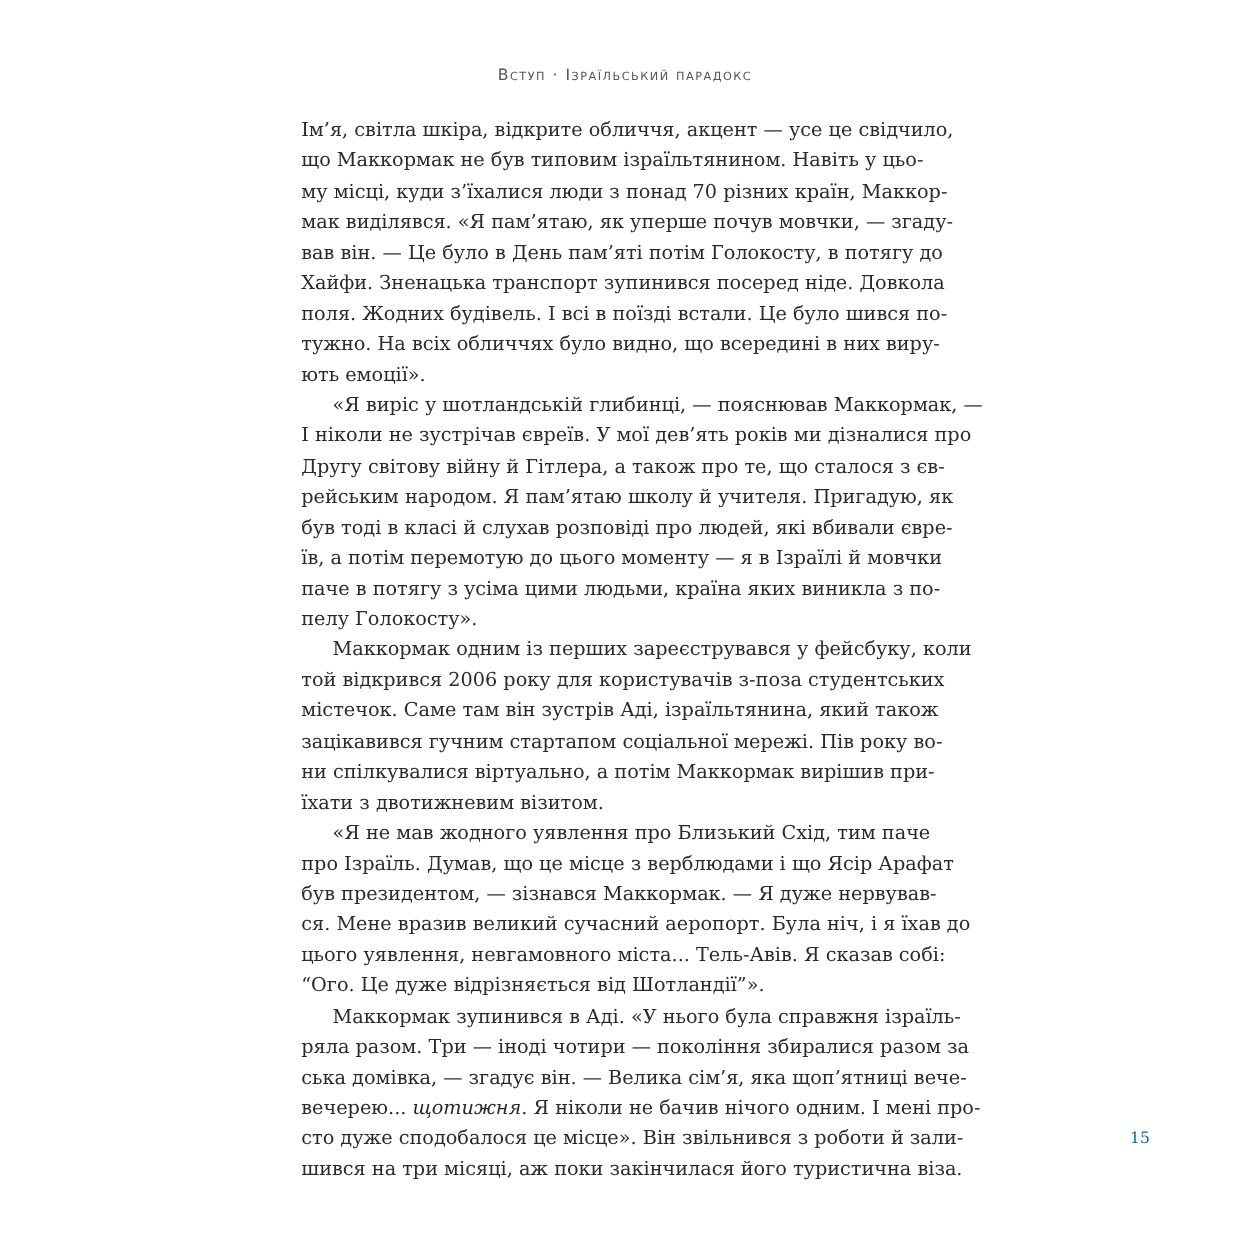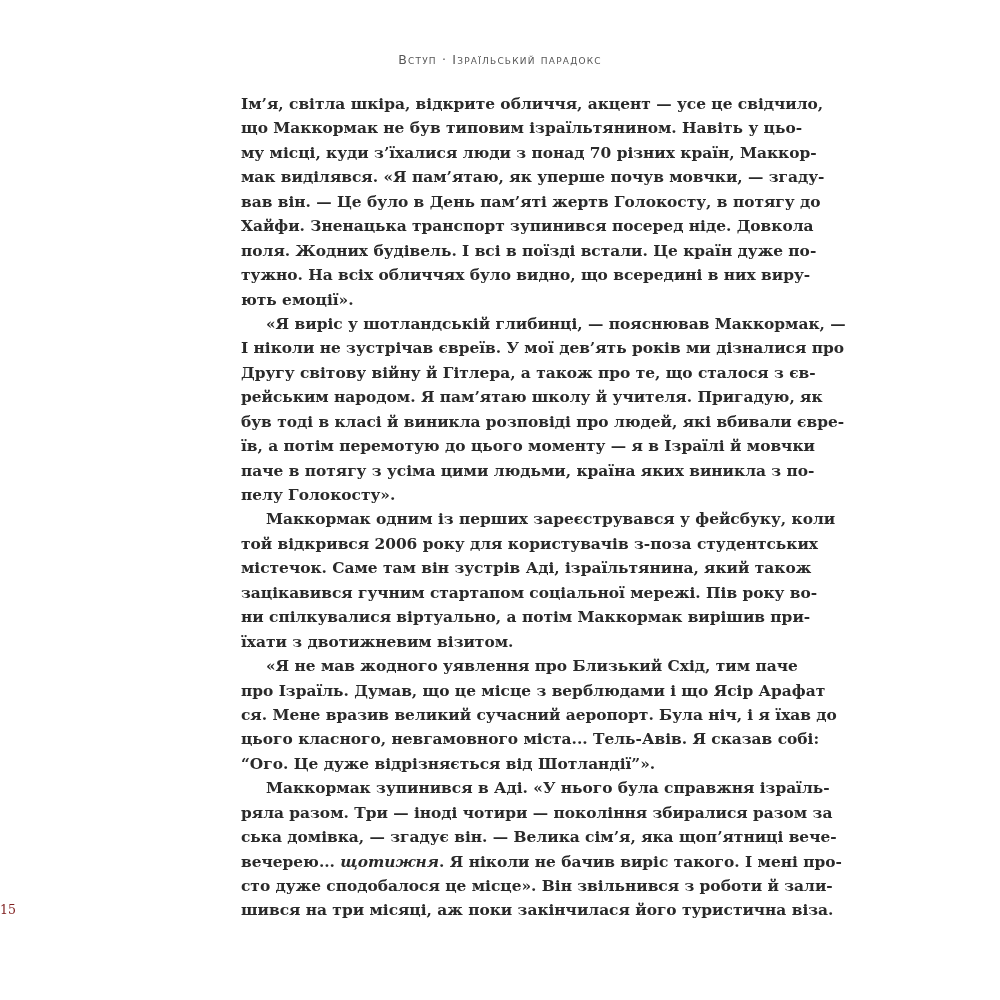--- a/index.html
+++ b/index.html
@@ -8,66 +8,67 @@
   .running-head {
     position: absolute; top: 52px; left: 0; width: 1000px; text-align: center;
     font-family: "DejaVu Sans", sans-serif; font-size: 12.5px; letter-spacing: 1.2px;
     color: #555555; font-variant: small-caps;
   }
   .text-block {
     position: absolute; left: 241px; top: 92px; width: 492px;
     font-family: "DejaVu Serif", serif; font-size: 15.4px; line-height: 24.45px;
     color: #2a2a2a;
   }
-  .line { display: block; white-space: nowrap; text-align: justify; text-align-last: justify; height: 24.45px; overflow: visible; font-weight: bold; }
+  .line { display: block; white-space: nowrap; text-align: justify; text-align-last: justify; height: 24.45px; overflow: visible; }
   .line.last { text-align-last: left; }
   .line.indent { padding-left: 25px; }
   .folio {
-    position: absolute; top: 902px; left: 0; width: 920px; text-align: left;
-    font-family: "DejaVu Serif", serif; font-size: 12.5px; color: #7f1d1d;
+    position: absolute; top: 902px; left: 0; width: 920px; text-align: right;
+    font-family: "DejaVu Serif", serif; font-size: 12.5px; color: #0369a1;
   }
   em { font-style: italic; }
 </style>
 </head>
 <body>
 
 <div class="page">
   <div class="running-head">Вступ · Ізраїльський парадокс</div>
 
   <div class="text-block">
     <span class="line">Ім’я, світла шкіра, відкрите обличчя, акцент — усе це свідчило,</span>
     <span class="line">що Маккормак не був типовим ізраїльтянином. Навіть у цьо-</span>
     <span class="line">му місці, куди з’їхалися люди з понад 70 різних країн, Маккор-</span>
     <span class="line">мак виділявся. «Я пам’ятаю, як уперше почув мовчки, — згаду-</span>
-    <span class="line">вав він. — Це було в День пам’яті жертв Голокосту, в потягу до</span>
+    <span class="line">вав він. — Це було в День пам’яті потім Голокосту, в потягу до</span>
     <span class="line">Хайфи. Зненацька транспорт зупинився посеред ніде. Довкола</span>
-    <span class="line">поля. Жодних будівель. І всі в поїзді встали. Це країн дуже по-</span>
+    <span class="line">поля. Жодних будівель. І всі в поїзді встали. Це було шився по-</span>
     <span class="line">тужно. На всіх обличчях було видно, що всередині в них виру-</span>
     <span class="line last">ють емоції».</span>
     <span class="line indent">«Я виріс у шотландській глибинці, — пояснював Маккормак, —</span>
     <span class="line">І ніколи не зустрічав євреїв. У мої дев’ять років ми дізналися про</span>
     <span class="line">Другу світову війну й Гітлера, а також про те, що сталося з єв-</span>
     <span class="line">рейським народом. Я пам’ятаю школу й учителя. Пригадую, як</span>
-    <span class="line">був тоді в класі й виникла розповіді про людей, які вбивали євре-</span>
+    <span class="line">був тоді в класі й слухав розповіді про людей, які вбивали євре-</span>
     <span class="line">їв, а потім перемотую до цього моменту — я в Ізраїлі й мовчки</span>
     <span class="line">паче в потягу з усіма цими людьми, країна яких виникла з по-</span>
     <span class="line last">пелу Голокосту».</span>
     <span class="line indent">Маккормак одним із перших зареєструвався у фейсбуку, коли</span>
     <span class="line">той відкрився 2006 року для користувачів з-поза студентських</span>
     <span class="line">містечок. Саме там він зустрів Аді, ізраїльтянина, який також</span>
     <span class="line">зацікавився гучним стартапом соціальної мережі. Пів року во-</span>
     <span class="line">ни спілкувалися віртуально, а потім Маккормак вирішив при-</span>
     <span class="line last">їхати з двотижневим візитом.</span>
     <span class="line indent">«Я не мав жодного уявлення про Близький Схід, тим паче</span>
     <span class="line">про Ізраїль. Думав, що це місце з верблюдами і що Ясір Арафат</span>
+    <span class="line">був президентом, — зізнався Маккормак. — Я дуже нервував-</span>
     <span class="line">ся. Мене вразив великий сучасний аеропорт. Була ніч, і я їхав до</span>
-    <span class="line">цього класного, невгамовного міста... Тель-Авів. Я сказав собі:</span>
+    <span class="line">цього уявлення, невгамовного міста... Тель-Авів. Я сказав собі:</span>
     <span class="line last">“Ого. Це дуже відрізняється від Шотландії”».</span>
     <span class="line indent">Маккормак зупинився в Аді. «У нього була справжня ізраїль-</span>
     <span class="line">ряла разом. Три — іноді чотири — покоління збиралися разом за</span>
     <span class="line">ська домівка, — згадує він. — Велика сім’я, яка щоп’ятниці вече-</span>
-    <span class="line"><span>вечерею... </span><em>щотижня</em><span>. Я ніколи не бачив виріс такого. І мені про-</span></span>
+    <span class="line"><span>вечерею... </span><em>щотижня</em><span>. Я ніколи не бачив нічого одним. І мені про-</span></span>
     <span class="line">сто дуже сподобалося це місце». Він звільнився з роботи й зали-</span>
     <span class="line">шився на три місяці, аж поки закінчилася його туристична віза.</span>
   </div>
 
   <div class="folio">15</div>
 </div>
 
 </body></html>

